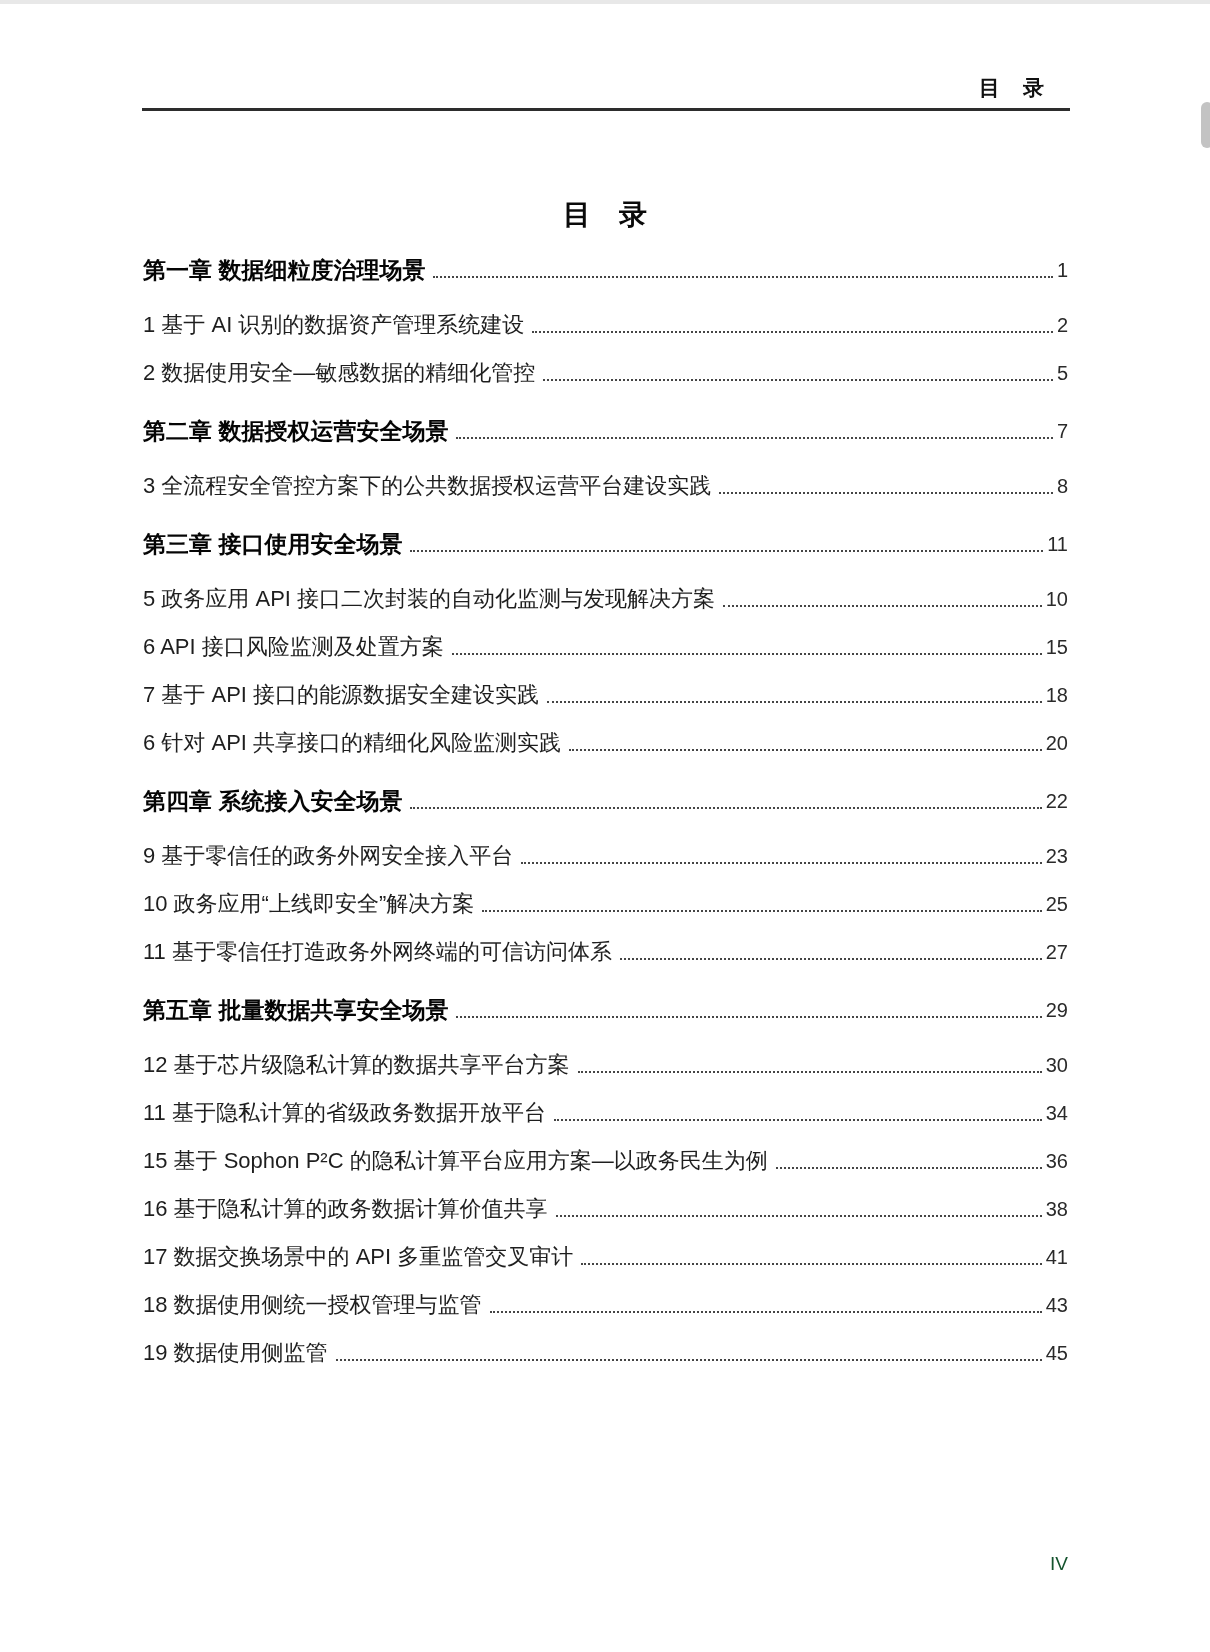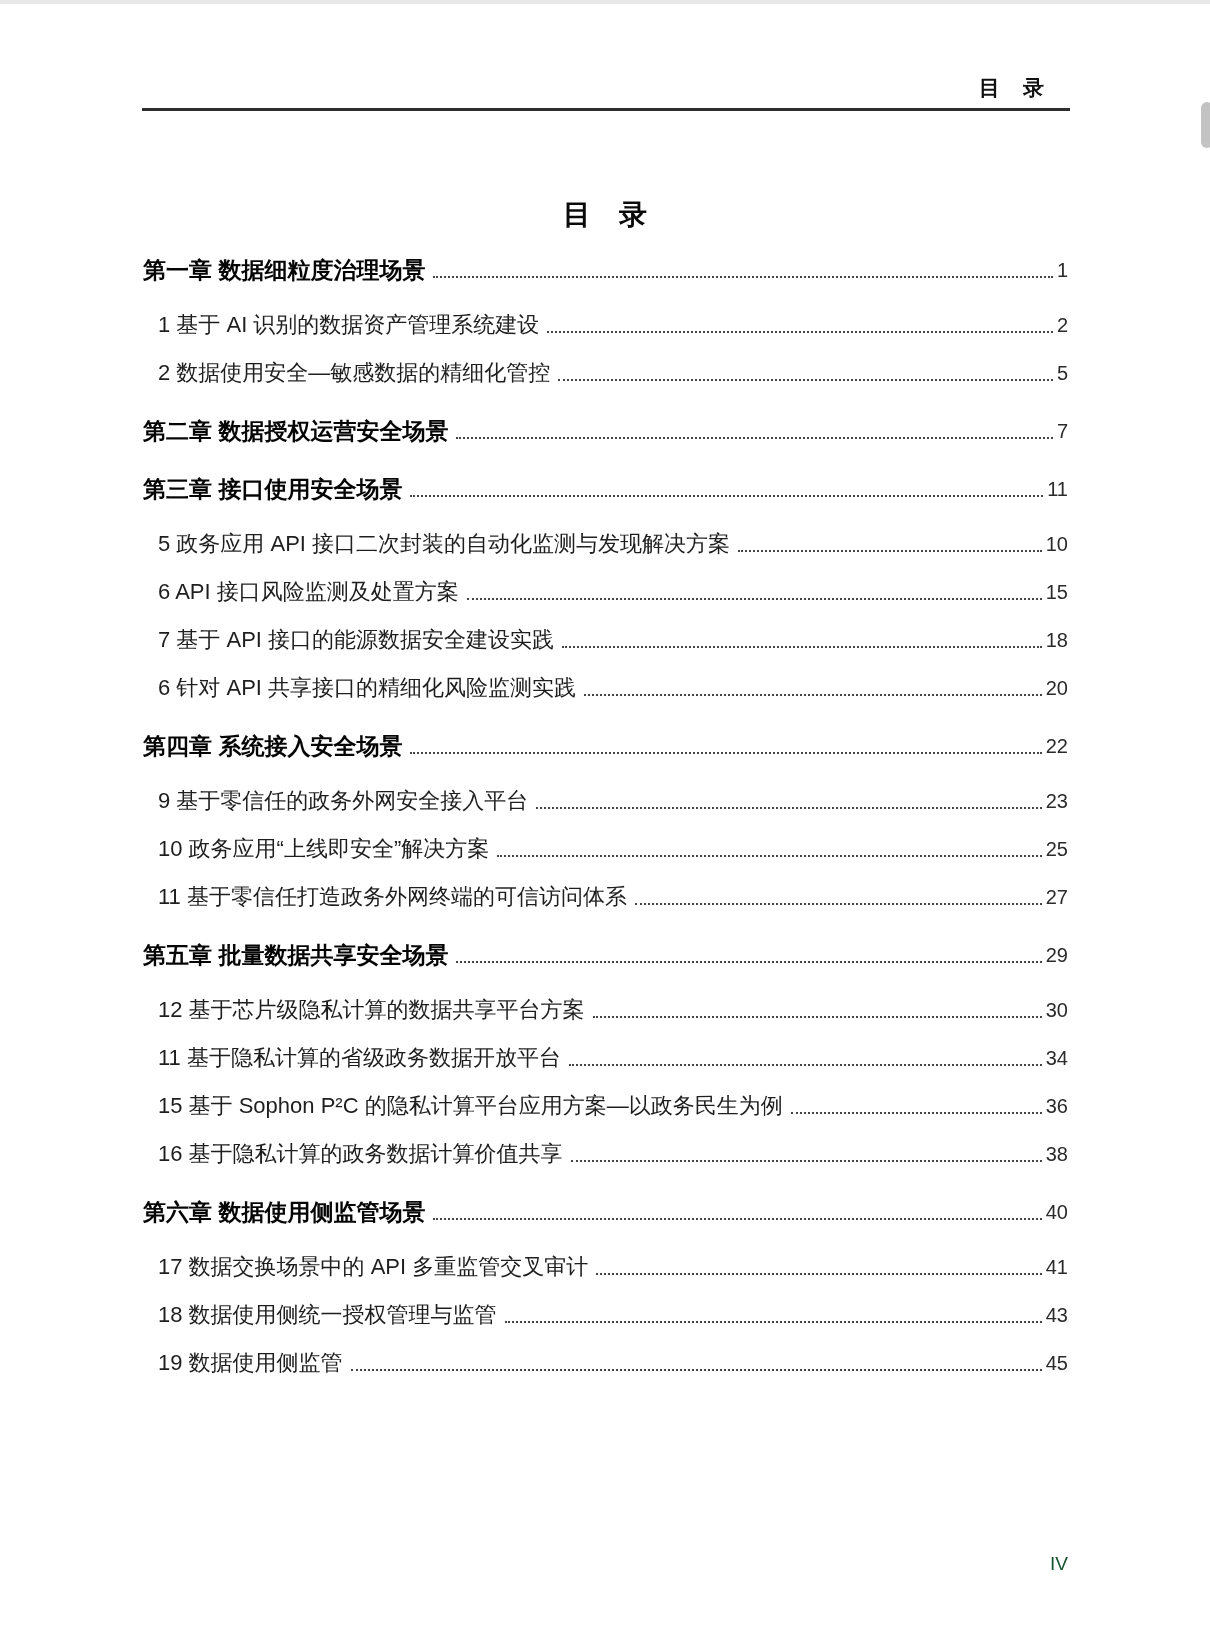--- a/index.html
+++ b/index.html
@@ -33,21 +33,21 @@
     position: absolute; top: 196px; left: 0; width: 100%;
     text-align: center;
     font-size: 28px; font-weight: bold; color: #0a0a0a;
   }
   .toc-list {
     position: absolute; top: 246px; left: 143px; right: 142px;
   }
   .toc-row {
     display: flex; align-items: center;
     height: 48px;
-    font-size: 22px; color: #1e1e1e; margin-left: 15px;
+    font-size: 22px; color: #1e1e1e;
   }
   .toc-row.chapter {
     font-size: 23px; font-weight: bold; color: #050505;
     margin: 10px 0 7px 0;
   }
   .toc-row.chapter:first-child { margin-top: 0; }
   .toc-label {
     white-space: nowrap; flex: 0 0 auto;
   }
   .leader {
@@ -95,20 +95,25 @@
       <div class="toc-row item">
     <span class="toc-label">2 数据使用安全—敏感数据的精细化管控</span>
     <span class="leader"></span>
     <span class="toc-page">5</span>
   </div>
       <div class="toc-row chapter">
     <span class="toc-label">第二章 数据授权运营安全场景</span>
     <span class="leader"></span>
     <span class="toc-page">7</span>
   </div>
+      <div class="toc-row item">
+    <span class="toc-label">3 全流程安全管控方案下的公共数据授权运营平台建设实践</span>
+    <span class="leader"></span>
+    <span class="toc-page">8</span>
+  </div>
       <div class="toc-row chapter">
     <span class="toc-label">第三章 接口使用安全场景</span>
     <span class="leader"></span>
     <span class="toc-page">11</span>
   </div>
       <div class="toc-row item">
     <span class="toc-label">5 政务应用 API 接口二次封装的自动化监测与发现解决方案</span>
     <span class="leader"></span>
     <span class="toc-page">10</span>
   </div>
@@ -165,25 +170,20 @@
       <div class="toc-row item">
     <span class="toc-label">15 基于 Sophon P²C 的隐私计算平台应用方案—以政务民生为例</span>
     <span class="leader"></span>
     <span class="toc-page">36</span>
   </div>
       <div class="toc-row item">
     <span class="toc-label">16 基于隐私计算的政务数据计算价值共享</span>
     <span class="leader"></span>
     <span class="toc-page">38</span>
   </div>
-      <div class="toc-row chapter">
-    <span class="toc-label">第六章 数据使用侧监管场景</span>
-    <span class="leader"></span>
-    <span class="toc-page">40</span>
-  </div>
       <div class="toc-row item">
     <span class="toc-label">17 数据交换场景中的 API 多重监管交叉审计</span>
     <span class="leader"></span>
     <span class="toc-page">41</span>
   </div>
       <div class="toc-row item">
     <span class="toc-label">18 数据使用侧统一授权管理与监管</span>
     <span class="leader"></span>
     <span class="toc-page">43</span>
   </div>

